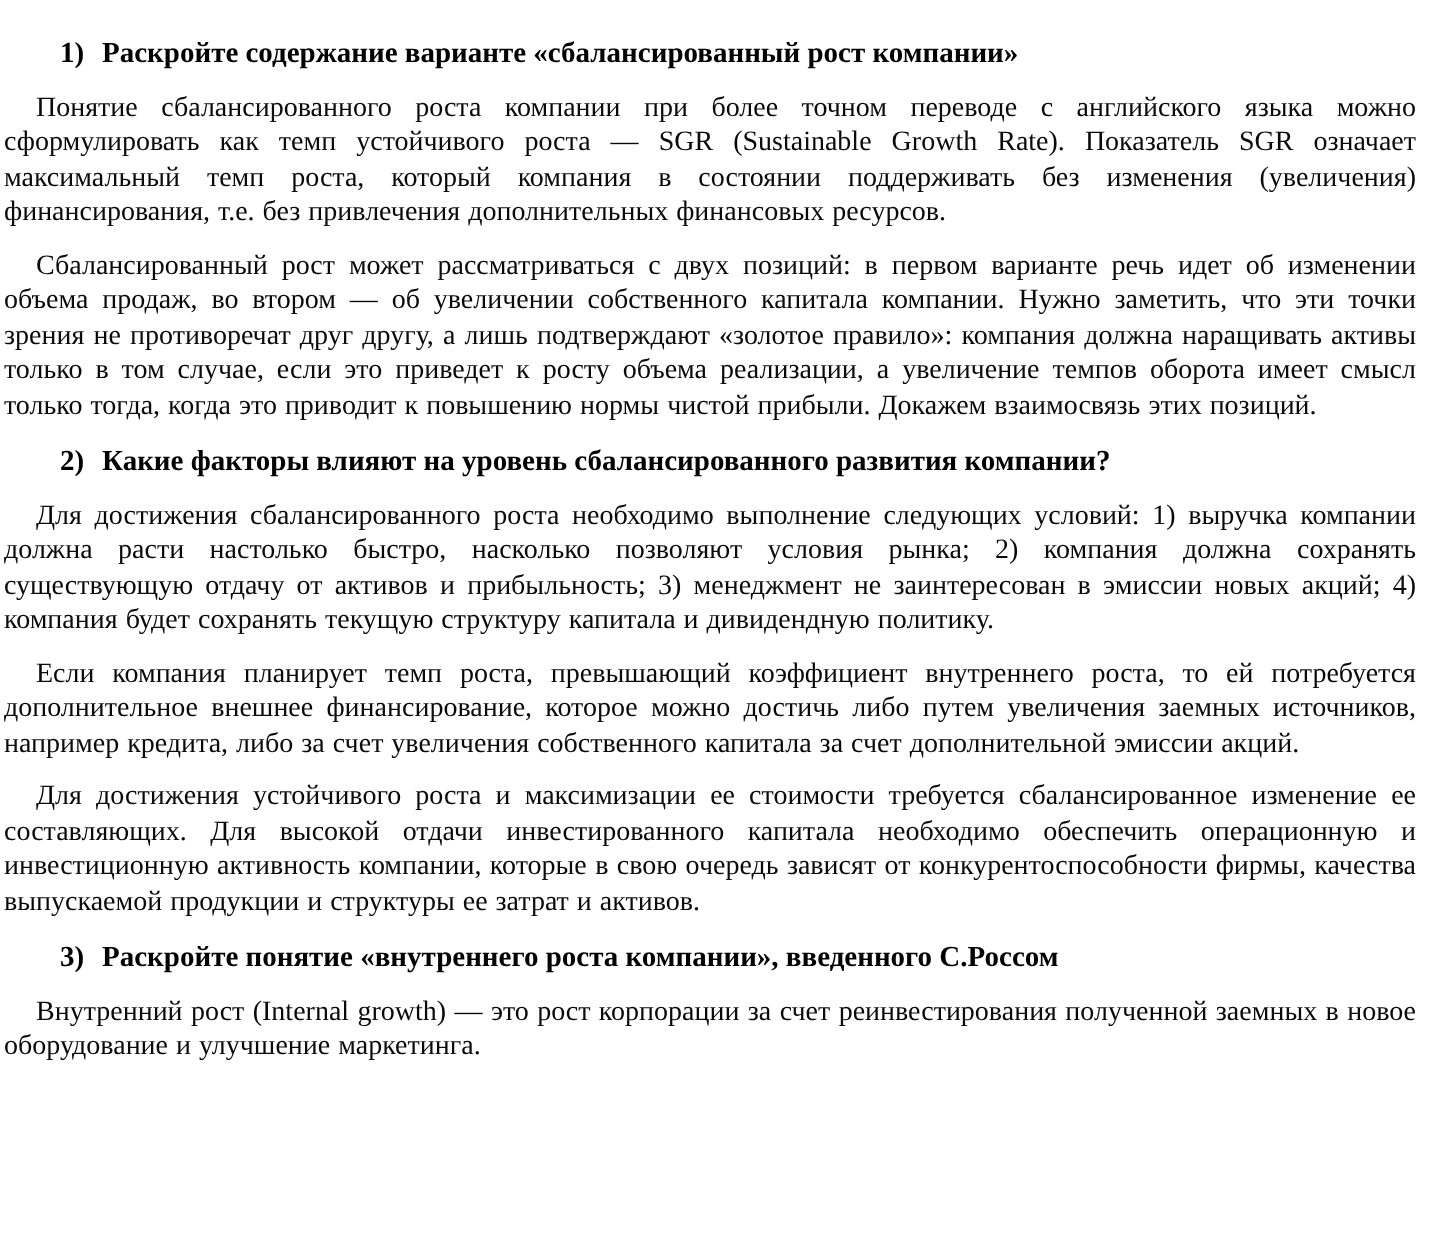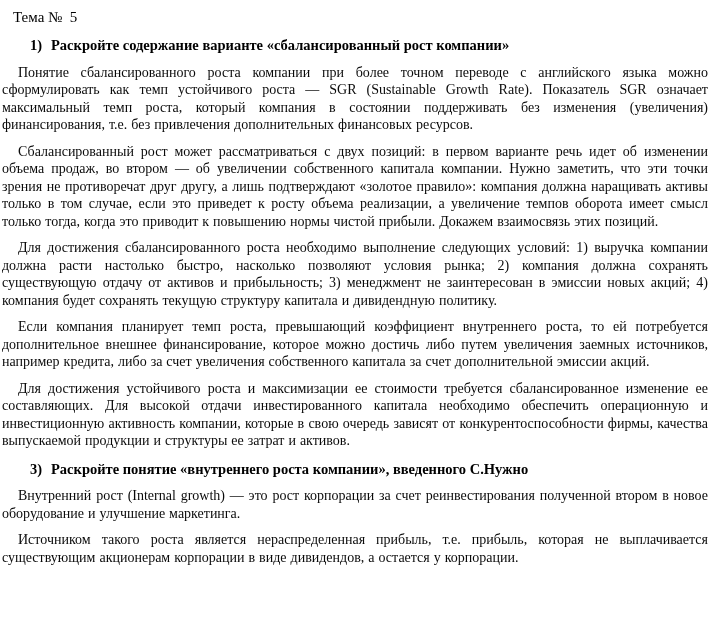--- a/index.html
+++ b/index.html
@@ -47,38 +47,39 @@
     text-indent: 16px;
     margin: 9px 2px 0 0;
     word-spacing: 0.5px;
   }
 </style>
 </head>
 <body>
 
 <div class="page">
 
-  <div class="doc-title">Тема №&nbsp; 5</div>
 
   <div class="heading">
     <span class="h-num">1)</span><span class="h-text">Раскройте содержание варианте «сбалансированный рост компании»</span>
   </div>
 
   <p class="para">Понятие сбалансированного роста компании при более точном переводе с английского языка можно сформулировать как темп устойчивого роста — SGR (Sustainable Growth Rate). Показатель SGR означает максимальный темп роста, который компания в состоянии поддерживать без изменения (увеличения) финансирования, т.е. без привлечения дополнительных финансовых ресурсов.</p>
 
   <p class="para">Сбалансированный рост может рассматриваться с двух позиций: в первом варианте речь идет об изменении объема продаж, во втором — об увеличении собственного капитала компании. Нужно заметить, что эти точки зрения не противоречат друг другу, а лишь подтверждают «золотое правило»: компания должна наращивать активы только в том случае, если это приведет к росту объема реализации, а увеличение темпов оборота имеет смысл только тогда, когда это приводит к повышению нормы чистой прибыли. Докажем взаимосвязь этих позиций.</p>
 
+  <div class="heading">
+    <span class="h-num">2)</span><span class="h-text">Какие факторы влияют на уровень сбалансированного развития компании?</span>
+  </div>
 
   <p class="para">Для достижения сбалансированного роста необходимо выполнение следующих условий: 1) выручка компании должна расти настолько быстро, насколько позволяют условия рынка; 2) компания должна сохранять существующую отдачу от активов и прибыльность; 3) менеджмент не заинтересован в эмиссии новых акций; 4) компания будет сохранять текущую структуру капитала и дивидендную политику.</p>
 
   <p class="para">Если компания планирует темп роста, превышающий коэффициент внутреннего роста, то ей потребуется дополнительное внешнее финансирование, которое можно достичь либо путем увеличения заемных источников, например кредита, либо за счет увеличения собственного капитала за счет дополнительной эмиссии акций.</p>
 
   <p class="para">Для достижения устойчивого роста и максимизации ее стоимости требуется сбалансированное изменение ее составляющих. Для высокой отдачи инвестированного капитала необходимо обеспечить операционную и инвестиционную активность компании, которые в свою очередь зависят от конкурентоспособности фирмы, качества выпускаемой продукции и структуры ее затрат и активов.</p>
 
   <div class="heading">
-    <span class="h-num">3)</span><span class="h-text">Раскройте понятие «внутреннего роста компании», введенного С.Нужно</span>
+    <span class="h-num">3)</span><span class="h-text">Раскройте понятие «внутреннего роста компании», введенного С.Россом</span>
   </div>
 
-  <p class="para">Внутренний рост (Internal growth) — это рост корпорации за счет реинвестирования полученной втором в новое оборудование и улучшение маркетинга.</p>
+  <p class="para">Внутренний рост (Internal growth) — это рост корпорации за счет реинвестирования полученной заемных в новое оборудование и улучшение маркетинга.</p>
 
-  <p class="para">Источником такого роста является нераспределенная прибыль, т.е. прибыль, которая не выплачивается существующим акционерам корпорации в виде дивидендов, а остается у корпорации.</p>
 
 </div>
 
 </body></html>

